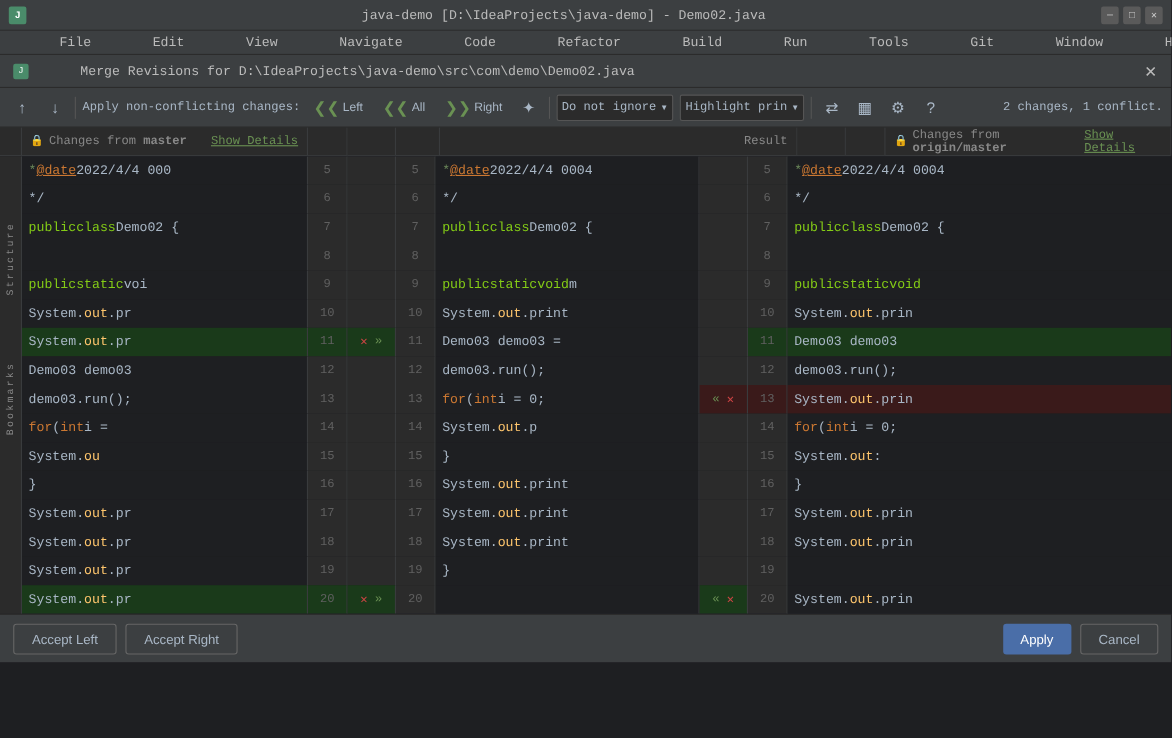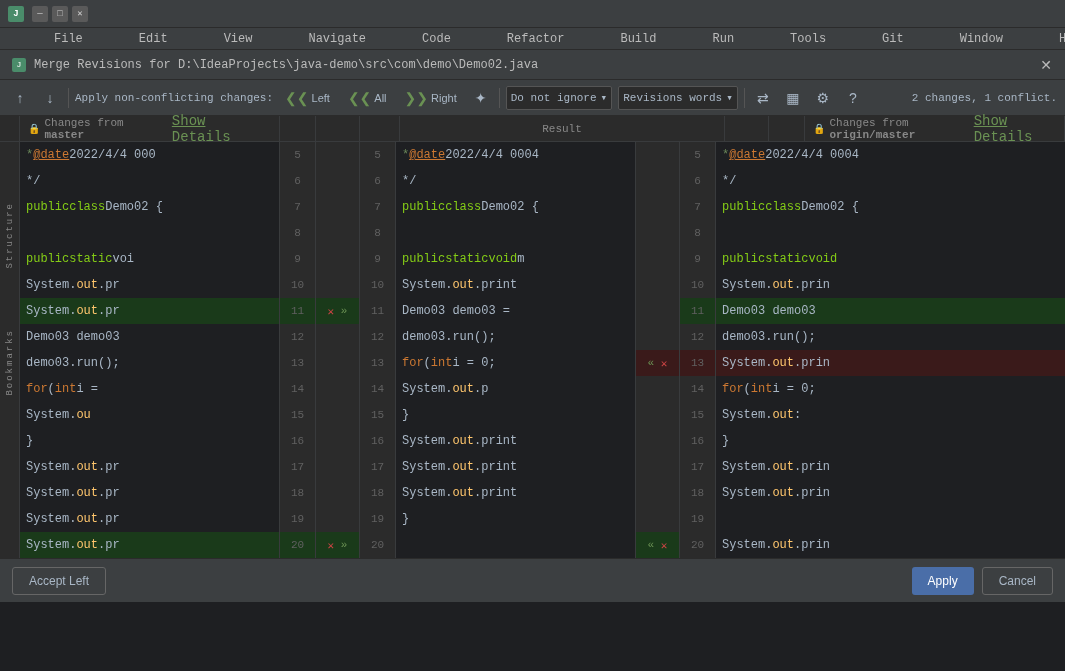--- a/index.html
+++ b/index.html
@@ -75,21 +75,21 @@
       gap: 8px;
     }
     #dialog-title .dialog-icon {
       width: 14px; height: 14px;
       background: #4a8c6a;
       border-radius: 2px;
       font-size: 8px; color: #fff;
       display: flex; align-items: center; justify-content: center;
     }
     #dialog-title .dialog-title-text {
-      font-size: 12px; color: #bbbbbb; flex: 1;
+      font-size: 12px; color: #bbbbbb; flex: 1; margin-left: 39px;
     }
     #dialog-title .close-btn {
       width: 14px; height: 14px;
       background: none;
       border: none;
       color: #bbbbbb;
       font-size: 14px;
       cursor: pointer;
       display: flex; align-items: center; justify-content: center;
     }
@@ -156,21 +156,21 @@
     .col-header {
       display: flex;
       align-items: center;
       padding: 0 8px;
       font-size: 11px;
       color: #888;
       border-right: 1px solid #393b3d;
       gap: 4px;
     }
     .lock-icon { font-size: 10px; color: #888; }
-    .show-details { color: #6a9153; cursor: pointer; font-size: 14px; text-decoration: underline; }
+    .show-details { color: #6a9153; cursor: pointer; font-size: 11px; text-decoration: underline; }
     
     .kw { color: #84cc16; }
     .underline-orange { text-decoration: underline; color: #cc7832; }
     
     #bottom-bar {
       height: 44px;
       background: #3c3f41;
       border-top: 1px solid #2b2b2b;
       display: flex;
       align-items: center;
@@ -234,20 +234,21 @@
     .bg-red { background: #3a1a1a; }
     .bg-normal { background: #1e1f22; }
   </style>
 </head>
 <body>
 
 <div id="title-bar">
   <div class="window-icon">
     <span>J</span>
   </div>
+  <span class="title-text">java-demo [D:\IdeaProjects\java-demo] - Demo02.java</span>
   <div class="win-controls">
     <div class="win-btn">─</div>
     <div class="win-btn">□</div>
     <div class="win-btn">✕</div>
   </div>
 </div>
 
 <div id="menu-bar">
   <span class="menu-item">File</span>
   <span class="menu-item">Edit</span>
@@ -286,42 +287,42 @@
     <span class="tb-arrow">❯❯</span>
     <span>Right</span>
   </button>
   <button class="tb-icon-btn">✦</button>
   <div class="tb-sep"></div>
   <div class="tb-dropdown">
     <span>Do not ignore</span>
     <span>▾</span>
   </div>
   <div class="tb-dropdown">
-    <span>Revisions words</span>
+    <span>Highlight prin</span>
     <span>▾</span>
   </div>
   <div class="tb-sep"></div>
   <button class="tb-icon-btn">⇄</button>
   <button class="tb-icon-btn">▦</button>
   <button class="tb-icon-btn">⚙</button>
   <button class="tb-icon-btn">?</button>
   <span class="tb-changes-info">2 changes, 1 conflict.</span>
 </div>
 
 <div id="col-headers">
   <div class="col-header" style="width:20px; border-right: 1px solid #393b3d;"></div>
   <div class="col-header" style="width:260px;">
     <span class="lock-icon">🔒</span>
     <span>Changes from <strong>master</strong></span>
     <span style="margin-left:auto;" class="show-details">Show Details</span>
   </div>
   <div class="col-header cell-num"></div>
   <div class="col-header cell-ctrl"></div>
   <div class="col-header" style="width:40px;"></div>
-  <div class="col-header" style="flex:1; justify-content:center;">
+  <div class="col-header" style="flex:1; justify-content:flex-end;">
     <span>Result</span>
   </div>
   <div class="col-header cell-ctrl2"></div>
   <div class="col-header cell-num"></div>
   <div class="col-header" style="width:260px;">
     <span class="lock-icon">🔒</span>
     <span>Changes from <strong>origin/master</strong></span>
     <span style="margin-left:auto;" class="show-details">Show Details</span>
   </div>
 </div>
@@ -678,18 +679,19 @@
           <span style="color:#ffc66d;">out</span>
           <span>.prin</span>
         </div>
     </div>
   </div>
 </div>
 
 <div id="bottom-bar">
   <div class="bottom-left">
     <button class="btn-secondary">Accept Left</button>
+    <button class="btn-secondary">Accept Right</button>
   </div>
   <div class="bottom-right">
     <button class="btn-action">Apply</button>
     <button class="btn-secondary">Cancel</button>
   </div>
 </div>
 
 </body></html>

